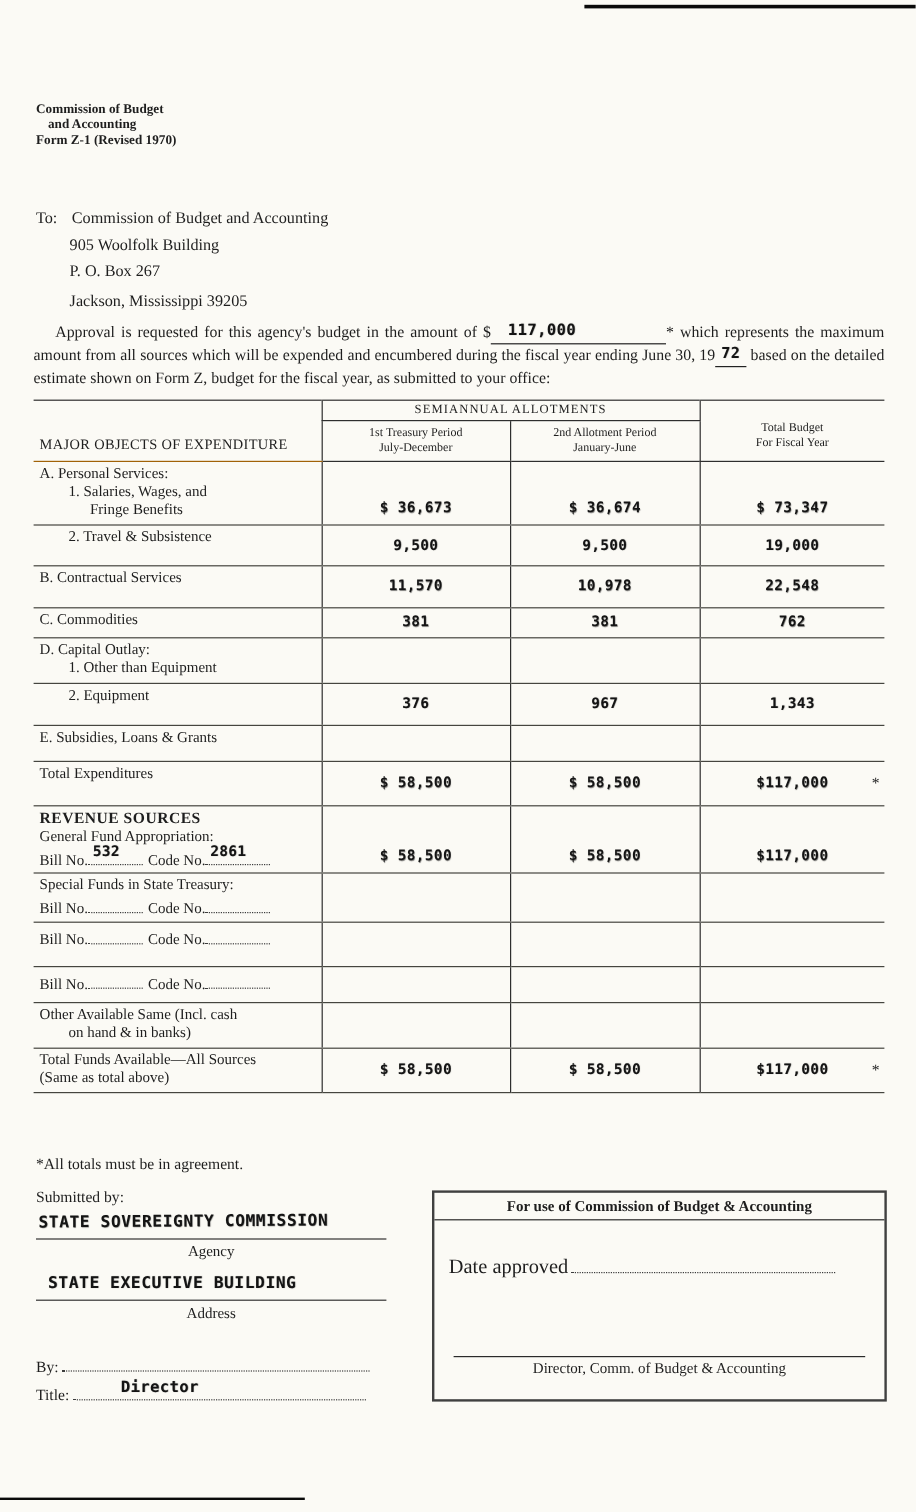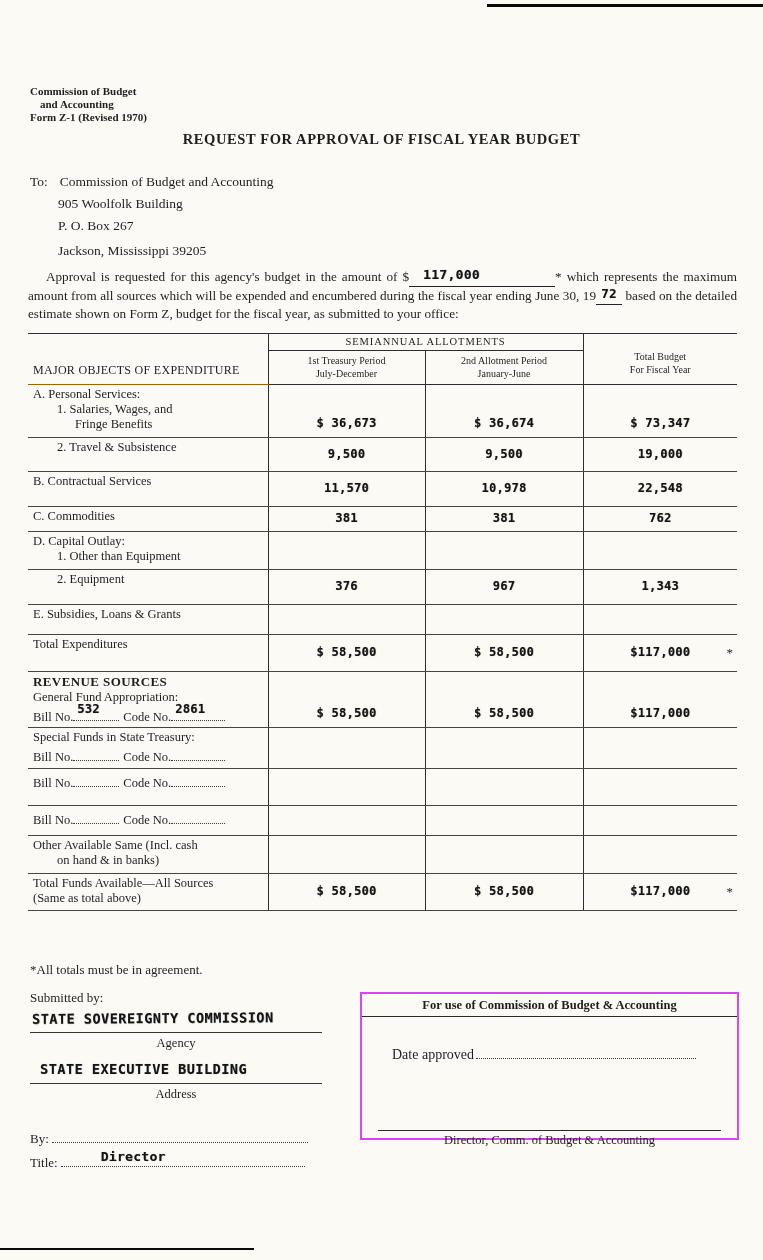--- a/index.html
+++ b/index.html
@@ -107,23 +107,23 @@
   .address-stamp { position: absolute; top: 71px; left: 10px; font-size: 13.5px; letter-spacing: 0.5px; }
   .uline2 { position: absolute; top: 93px; left: 0; right: 0; border-bottom: 1px solid #333; }
   .address-label { position: absolute; top: 97px; left: 0; width: 100%; text-align: center; font-size: 12.5px; }
   .by-line { position: absolute; top: 140px; left: 0; }
   .title-line { position: absolute; top: 164px; left: 0; }
   .by-fill { width: 256px; margin-left: 3px; }
   .title-fill { width: 244px; margin-left: 3px; }
   .title-fill .raised { left: 40px; bottom: 2px; font-size: 13px; }
 
   
-  .approval-box { position: absolute; left: 360px; top: 992px; width: 379px; height: 148px; border: 2px solid #d946ef; }
+  .approval-box { position: absolute; left: 360px; top: 992px; width: 379px; height: 176px; border: 2px solid #404040; }
   .box-header { text-align: center; font-weight: bold; font-size: 12.5px; padding: 4px 0 3px; border-bottom: 1.5px solid #2a2a2a; }
-  .date-line { position: absolute; top: 52px; left: 30px; font-size: 14px; }
+  .date-line { position: absolute; top: 52px; left: 12px; font-size: 17px; }
   .date-fill { width: 220px; margin-left: 2px; }
   .sig-block { position: absolute; left: 16px; right: 16px; text-align: center; }
   .sig-gov { top: 100px; }
   .sig-dir { top: 136px; }
   .sig-line { border-top: 1px solid #2a2a2a; }
   .sig-label { font-size: 12.5px; padding-top: 2px; }
 </style>
 </head>
 <body>
 
@@ -131,21 +131,20 @@
 
   <div class="artifact-top"></div>
   <div class="artifact-bottom"></div>
 
   <div class="letterhead">
     <div>Commission of Budget</div>
     <div class="lh-ind">and Accounting</div>
     <div>Form Z-1 (Revised 1970)</div>
   </div>
 
-  <div class="form-title">REQUEST FOR APPROVAL OF FISCAL YEAR BUDGET</div>
 
   <div class="to-block">
     <div class="to-line"><span>To:</span><span class="to-name">Commission of Budget and Accounting</span></div>
     <div class="addr">905 Woolfolk Building</div>
     <div class="addr">P. O. Box 267</div>
     <div class="addr addr-city">Jackson, Mississippi 39205</div>
   </div>
 
   <p class="intro"><span>Approval is requested for this agency's budget in the amount of $</span><span class="fill amount-fill"><span class="stamp">117,000</span></span><span>*</span>
     <span>which represents the maximum amount from all sources which will be expended and encumbered during the fiscal year ending June 30,</span>

